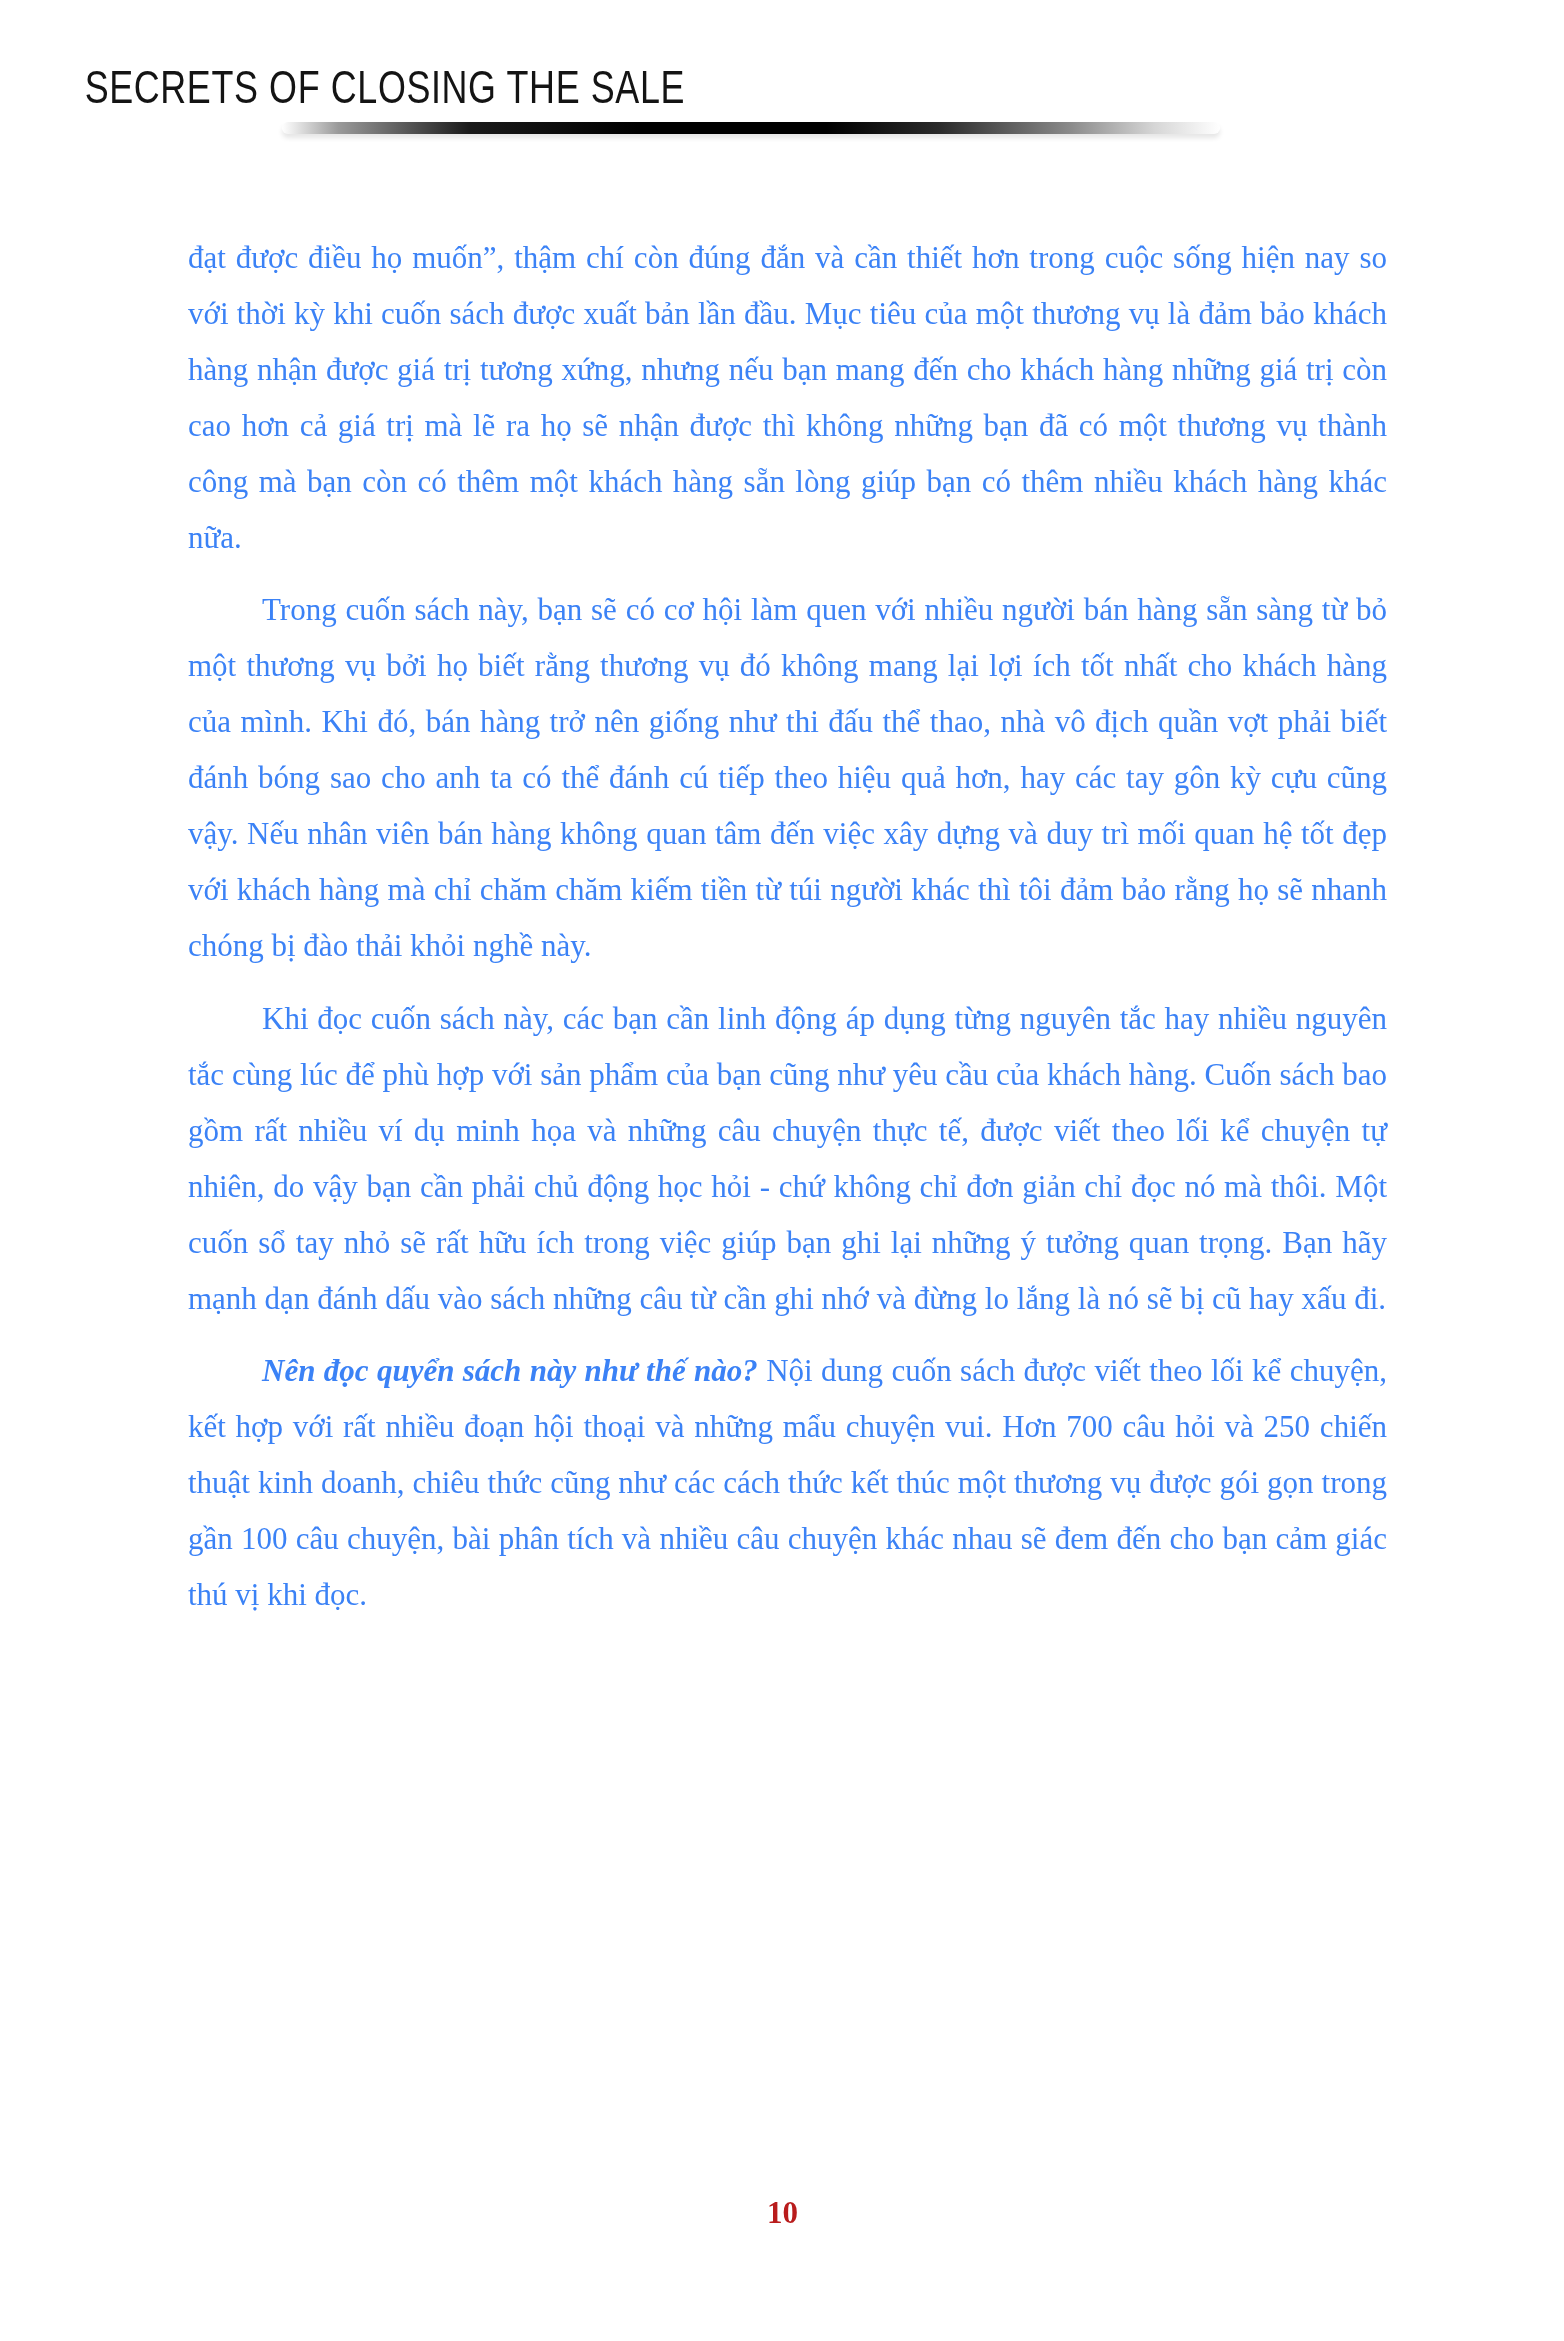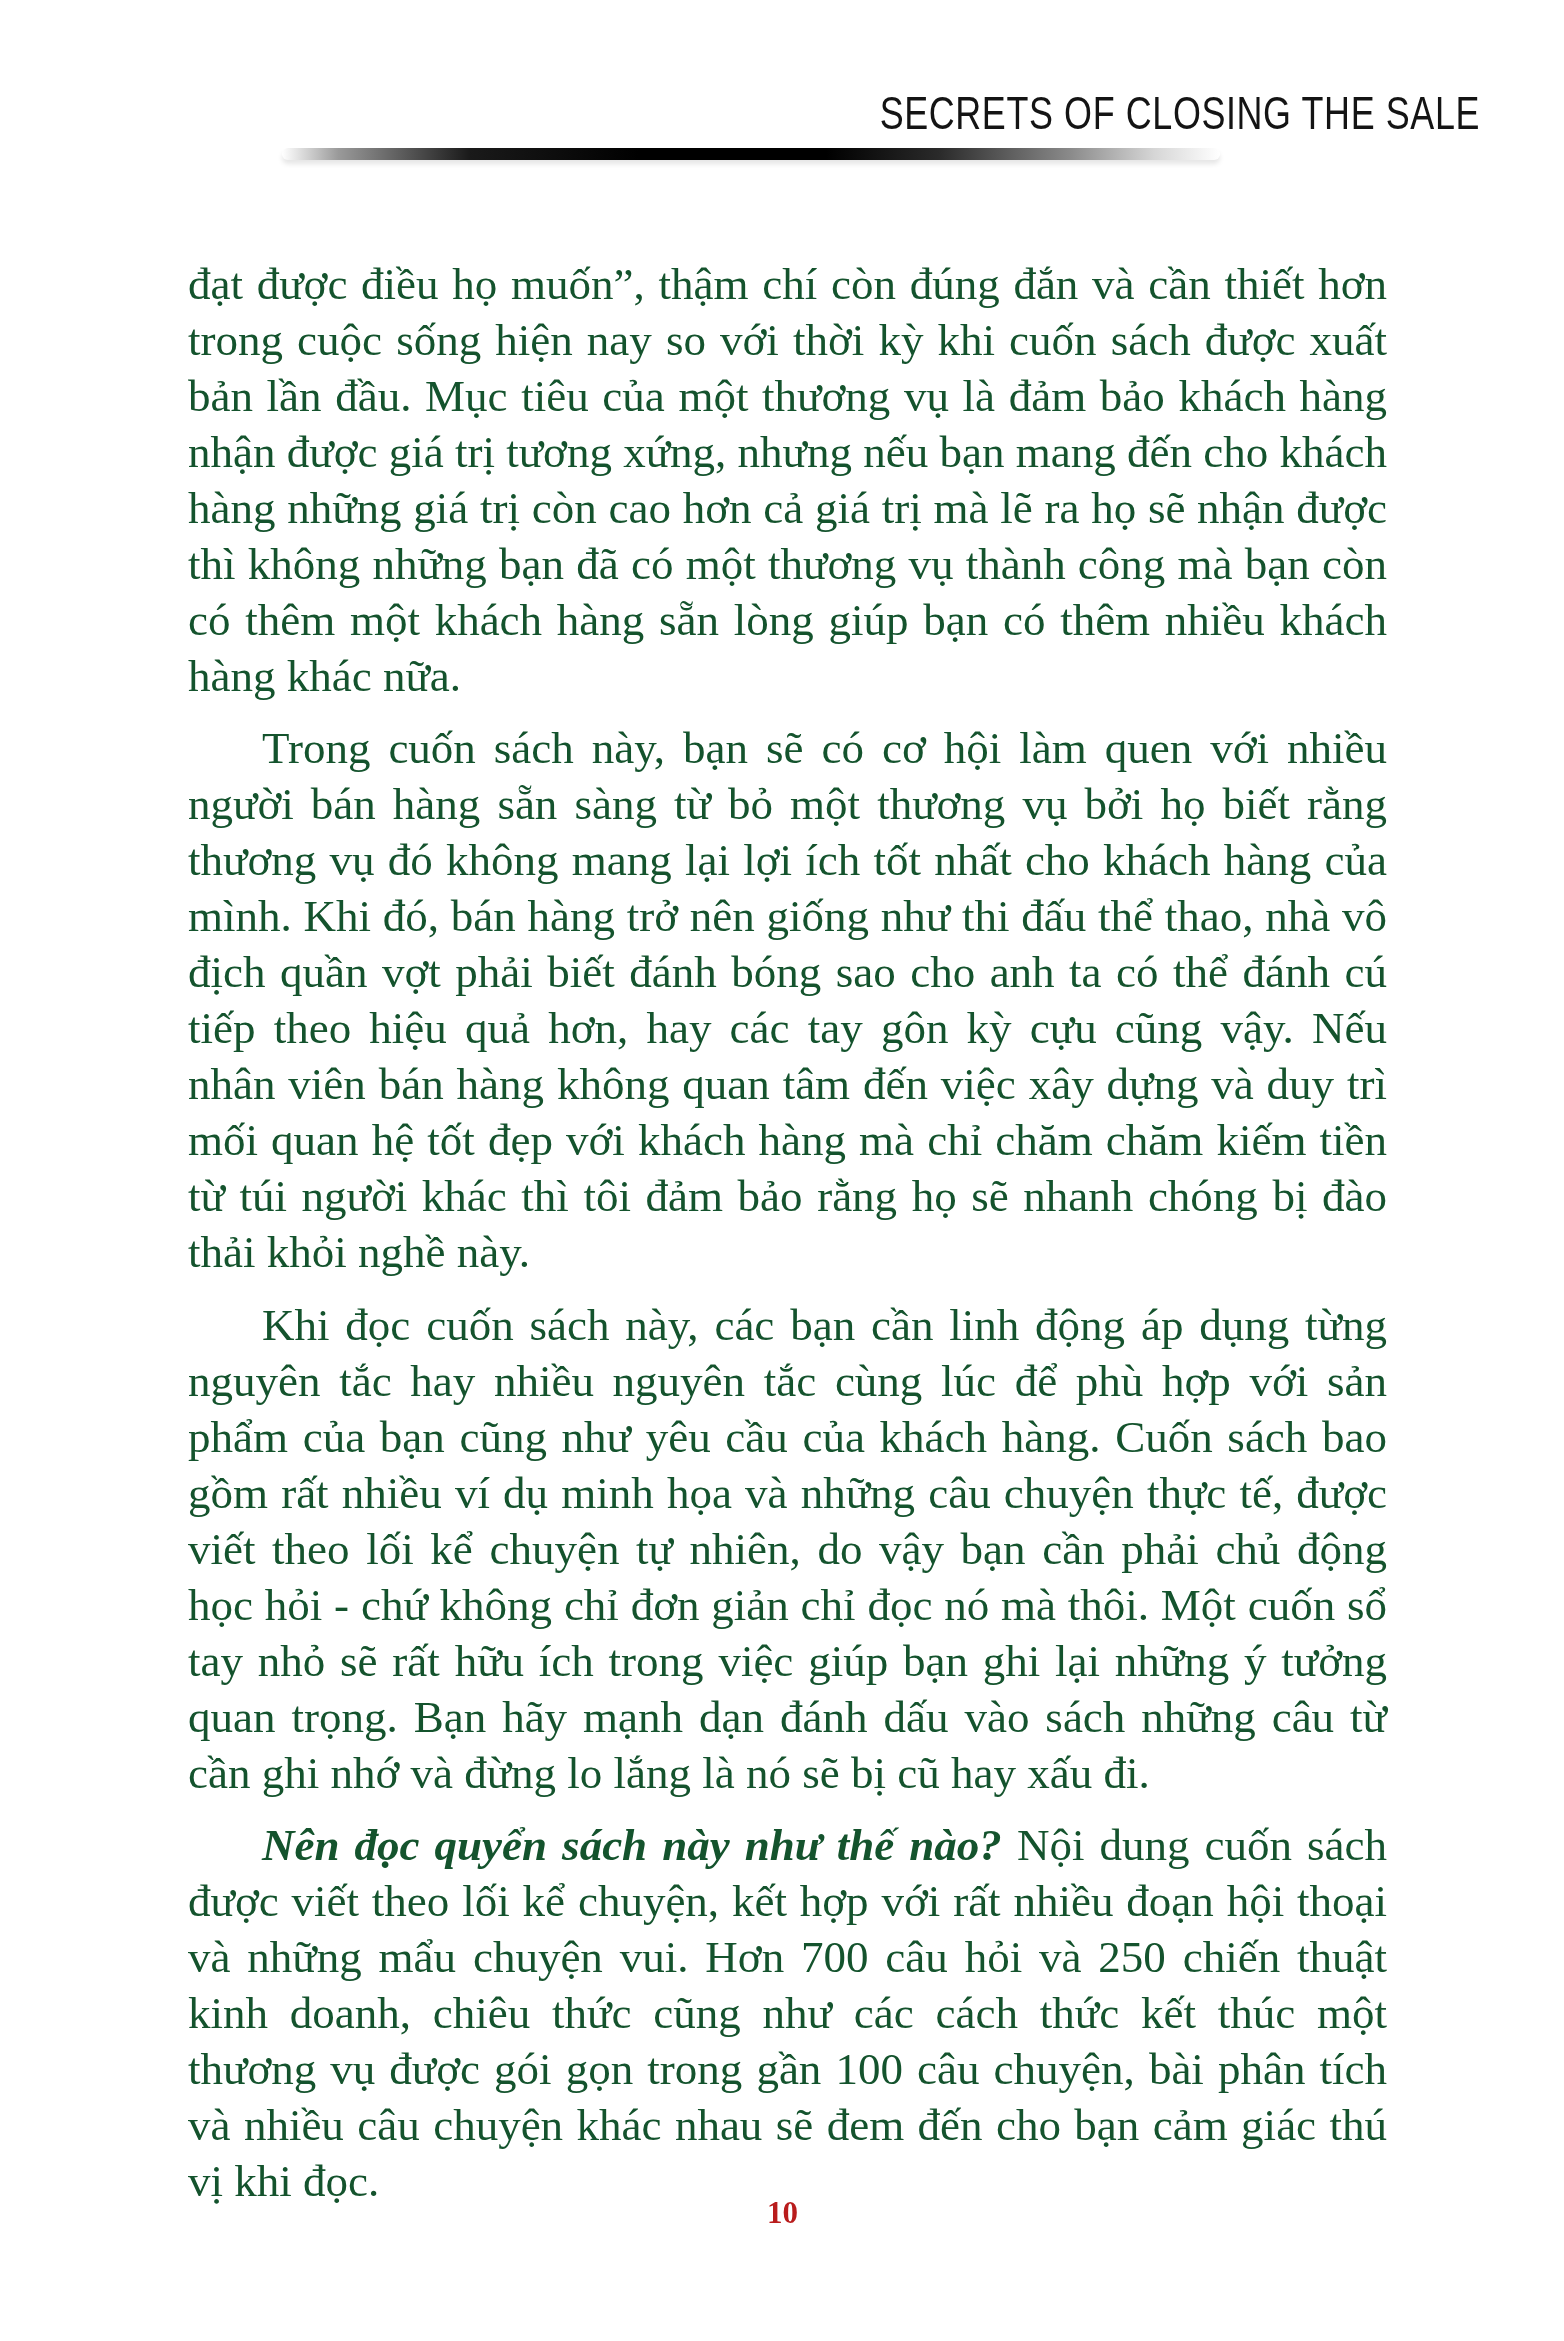--- a/index.html
+++ b/index.html
@@ -10,22 +10,22 @@
   .page {
     position: relative;
     width: 1565px;
     height: 2342px;
     background: #ffffff;
     color: #111111;
     font-family: "Liberation Serif", serif;
     overflow: hidden;
   }
   .running-head-wrap {
-    padding-top: 90px;
-    text-align: right;
+    padding-top: 64px;
+    text-align: left;
     white-space: nowrap;
   }
   .running-head {
     display: inline-block;
     font-family: "Liberation Sans", sans-serif;
     font-size: 46px;
     line-height: 1;
     font-weight: 400;
     letter-spacing: 0.8px;
     color: #141414;
@@ -45,23 +45,23 @@
       #000000 58%,
       #2a2a2a 70%,
       #8a8a8a 84%,
       #d6d6d6 93%,
       rgba(255,255,255,0) 100%);
     box-shadow: 0 4.1px 5px rgba(0,0,0,0.10);
   }
   main.body-text {
     margin: 96px 178px 0 188px;
     text-align: justify;
-    font-size: 45px;
+    font-size: 31px;
     line-height: 56px;
-    color: #14532d;
+    color: #3b82f6;
   }
   main.body-text p {
     margin: 0 0 16.5px 0;
     text-indent: 74px;
   }
   main.body-text p.first {
     text-indent: 0;
   }
   .lead {
     font-weight: bold;

